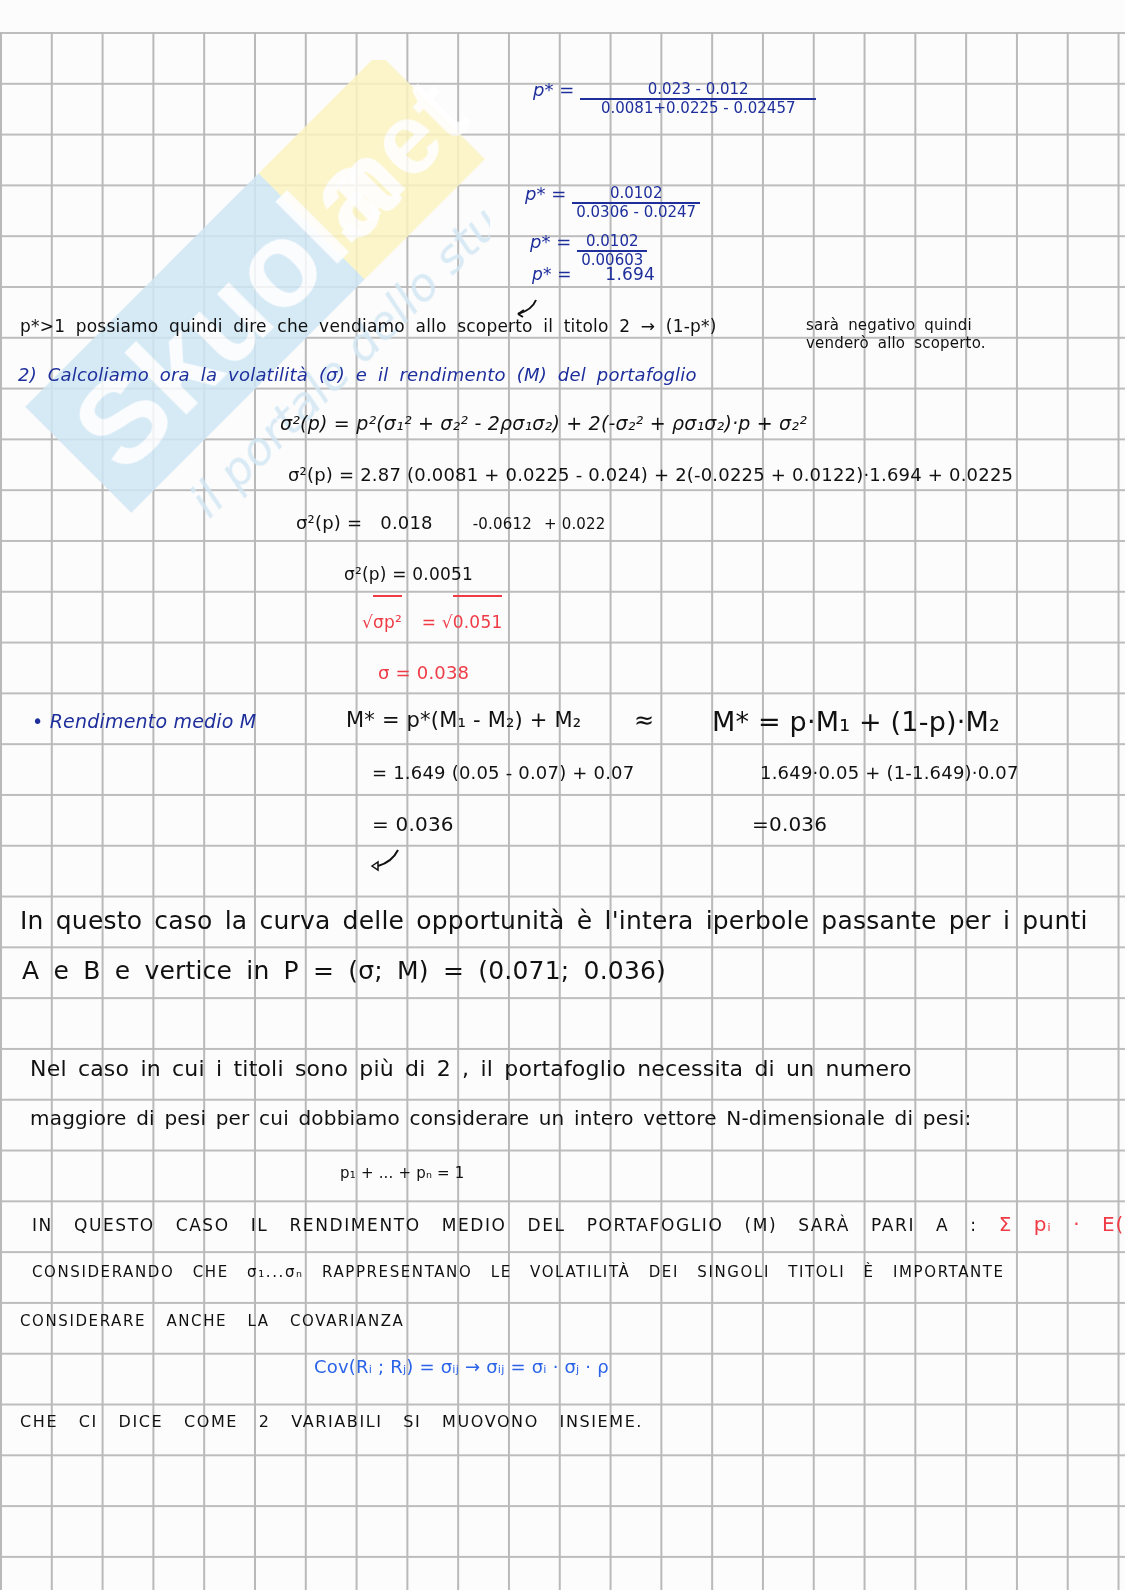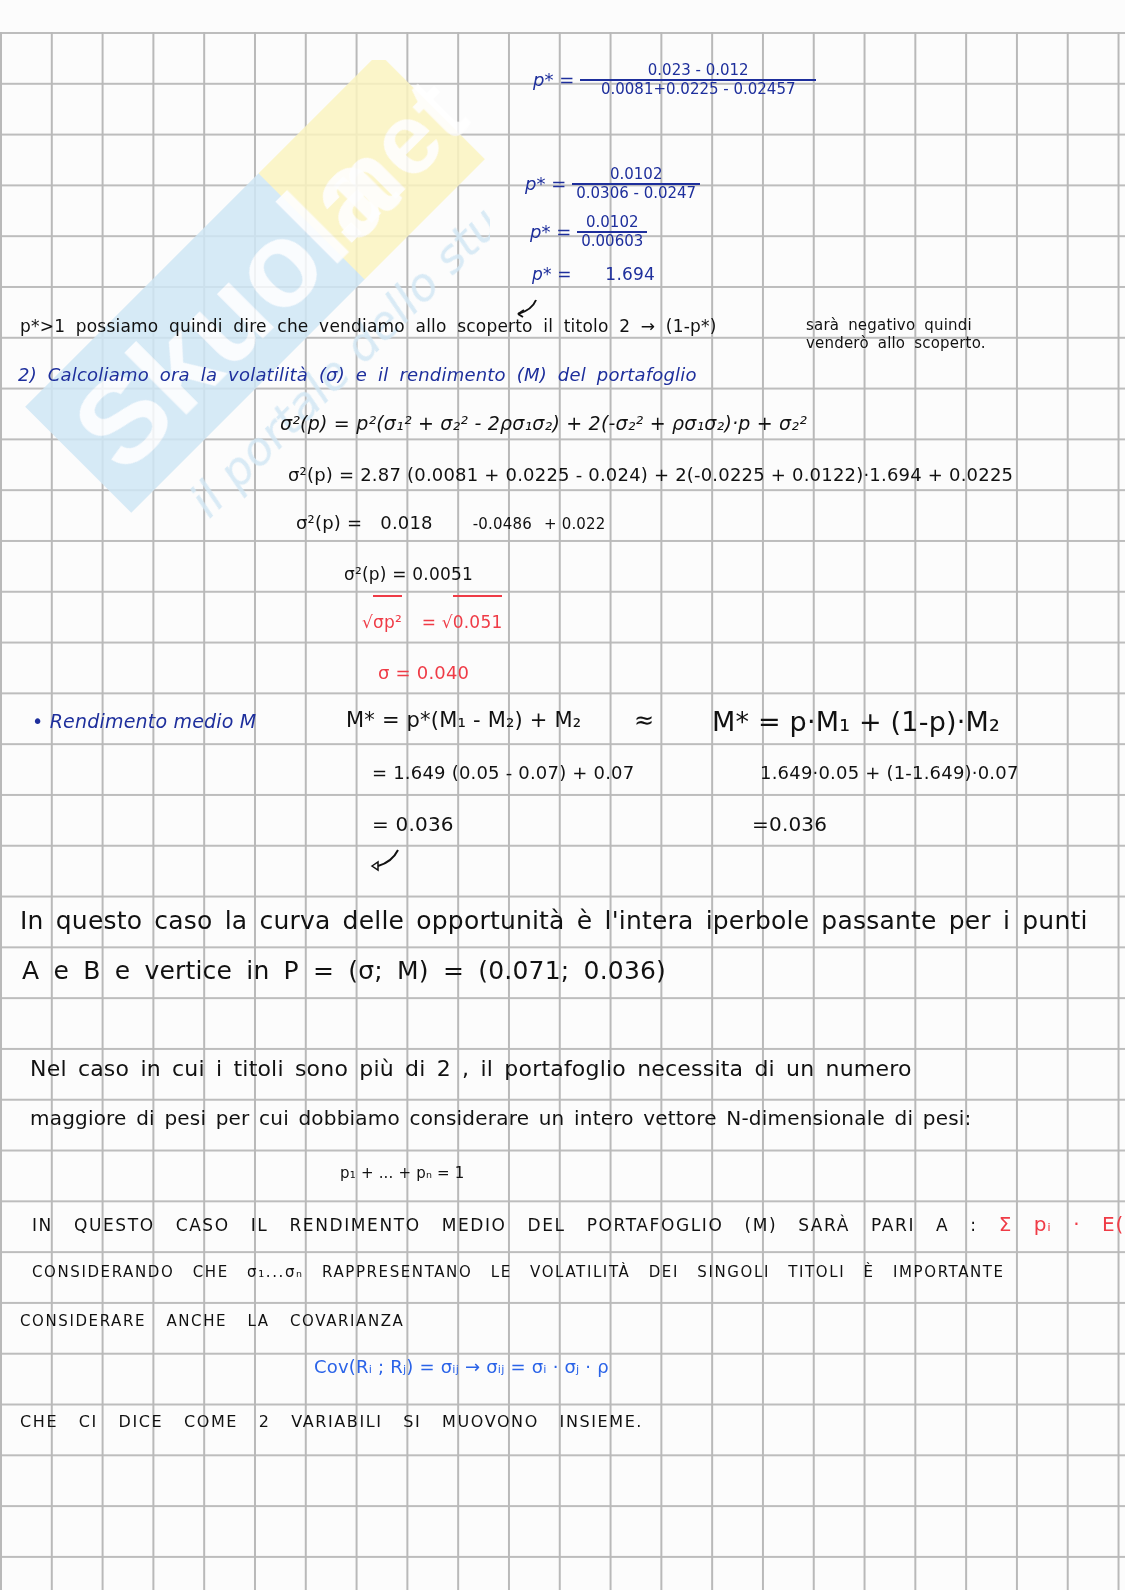--- a/index.html
+++ b/index.html
@@ -28,21 +28,21 @@
     font-family: "DejaVu Sans", sans-serif;
     letter-spacing: 0.2px;
   }
   .blue { color: #1e2f9c; }
   .black { color: #111111; }
   .red { color: #ef3b46; }
   .lblue { color: #2a63e8; }
   .italic { font-style: italic; }
   .frac { position: absolute; display: flex; align-items: center; }
   .frac .lhs { margin-right: 6px; }
-  .frac .fbody { display: flex; flex-direction: column; align-items: center; }
+  .frac .fbody { display: flex; flex-direction: column; align-items: center; margin-top: 19px; }
   .frac .num { padding: 0 4px; line-height: 1.1; }
   .frac .bar { height: 2px; background: #1e2f9c; align-self: stretch; }
   .frac .den { padding: 0 4px; line-height: 1.1; }
   .arrow-icon, .check-icon { position: absolute; }
   .rad { border-top: 2px solid #ef3b46; padding-top: 15px; }
   .caps { font-size: 17px; letter-spacing: 1.6px; word-spacing: 14px; }
 </style>
 </head>
 <body>
 
@@ -100,31 +100,31 @@
   <div class="hw black" style="left:806px; top:318px; font-size:15px; word-spacing:4px;text-align:right;">sarà negativo   quindi</div>
   <div class="hw black" style="left:806px; top:336px; font-size:15px; word-spacing:4px;">venderò allo scoperto.</div>
 
   <div class="hw blue italic" style="left:18px; top:366px; font-size:18px; word-spacing:5px;">2) Calcoliamo  ora  la  volatilità  (σ)  e  il  rendimento (M)  del  portafoglio</div>
 
   <div class="hw black italic" style="left:280px; top:414px; font-size:19px;">σ²(p) = p²(σ₁² + σ₂² - 2ρσ₁σ₂) + 2(-σ₂² + ρσ₁σ₂)·p + σ₂²</div>
   <div class="hw black" style="left:288px; top:466px; font-size:18px;">σ²(p) = 2.87 (0.0081 + 0.0225 - 0.024) + 2(-0.0225 + 0.0122)·1.694 + 0.0225</div>
   <div class="hw black" style="left:296px; top:514px; font-size:18px;">
     <span>σ²(p) =</span>
     <span style="margin-left:12px;">0.018</span>
-    <span style="margin-left:34px; font-size:15px;">-0.0486</span>
+    <span style="margin-left:34px; font-size:15px;">-0.0612</span>
     <span style="margin-left:6px; font-size:15px;">+ 0.022</span>
   </div>
   <div class="hw black" style="left:344px; top:566px; font-size:17px;">σ²(p) = 0.0051</div>
 
   <div class="hw red" style="left:362px; top:614px; font-size:17px;">
     <span>√</span><span class="rad">σp²</span>
     <span style="margin-left:14px;">=</span>
     <span>√</span><span class="rad">0.051</span>
   </div>
-  <div class="hw red" style="left:378px; top:664px; font-size:18px;">σ = 0.040</div>
+  <div class="hw red" style="left:378px; top:664px; font-size:18px;">σ = 0.038</div>
 
   <div class="hw blue italic" style="left:32px; top:712px; font-size:19px;">• Rendimento  medio  M</div>
   <div class="hw black" style="left:346px; top:710px; font-size:21px;">M* = p*(M₁ - M₂) + M₂</div>
   <div class="hw black" style="left:634px; top:708px; font-size:24px;">≈</div>
   <div class="hw black" style="left:712px; top:708px; font-size:27px;">M* = p·M₁ + (1-p)·M₂</div>
   <div class="hw black" style="left:372px; top:764px; font-size:18px;">= 1.649 (0.05 - 0.07) + 0.07</div>
   <div class="hw black" style="left:760px; top:764px; font-size:18px;">1.649·0.05 + (1-1.649)·0.07</div>
   <div class="hw black" style="left:372px; top:814px; font-size:20px;">= 0.036</div>
   <div class="hw black" style="left:752px; top:814px; font-size:20px;">=0.036</div>
 

